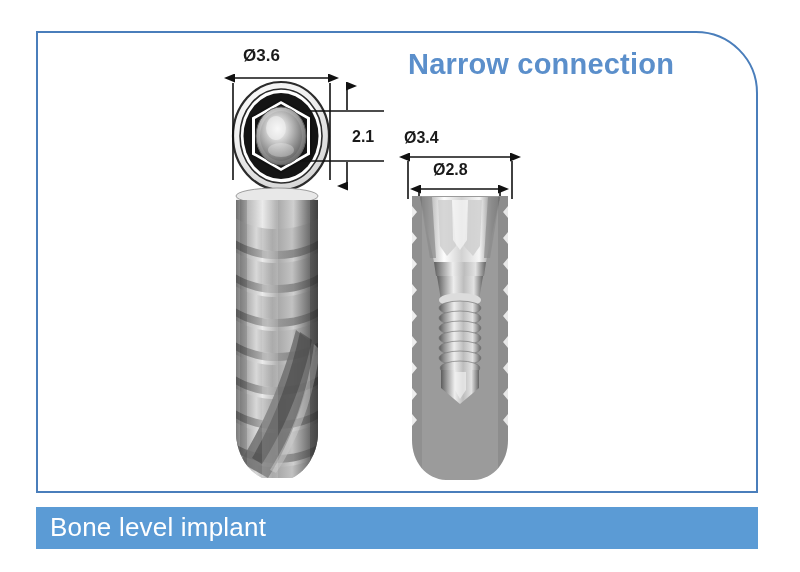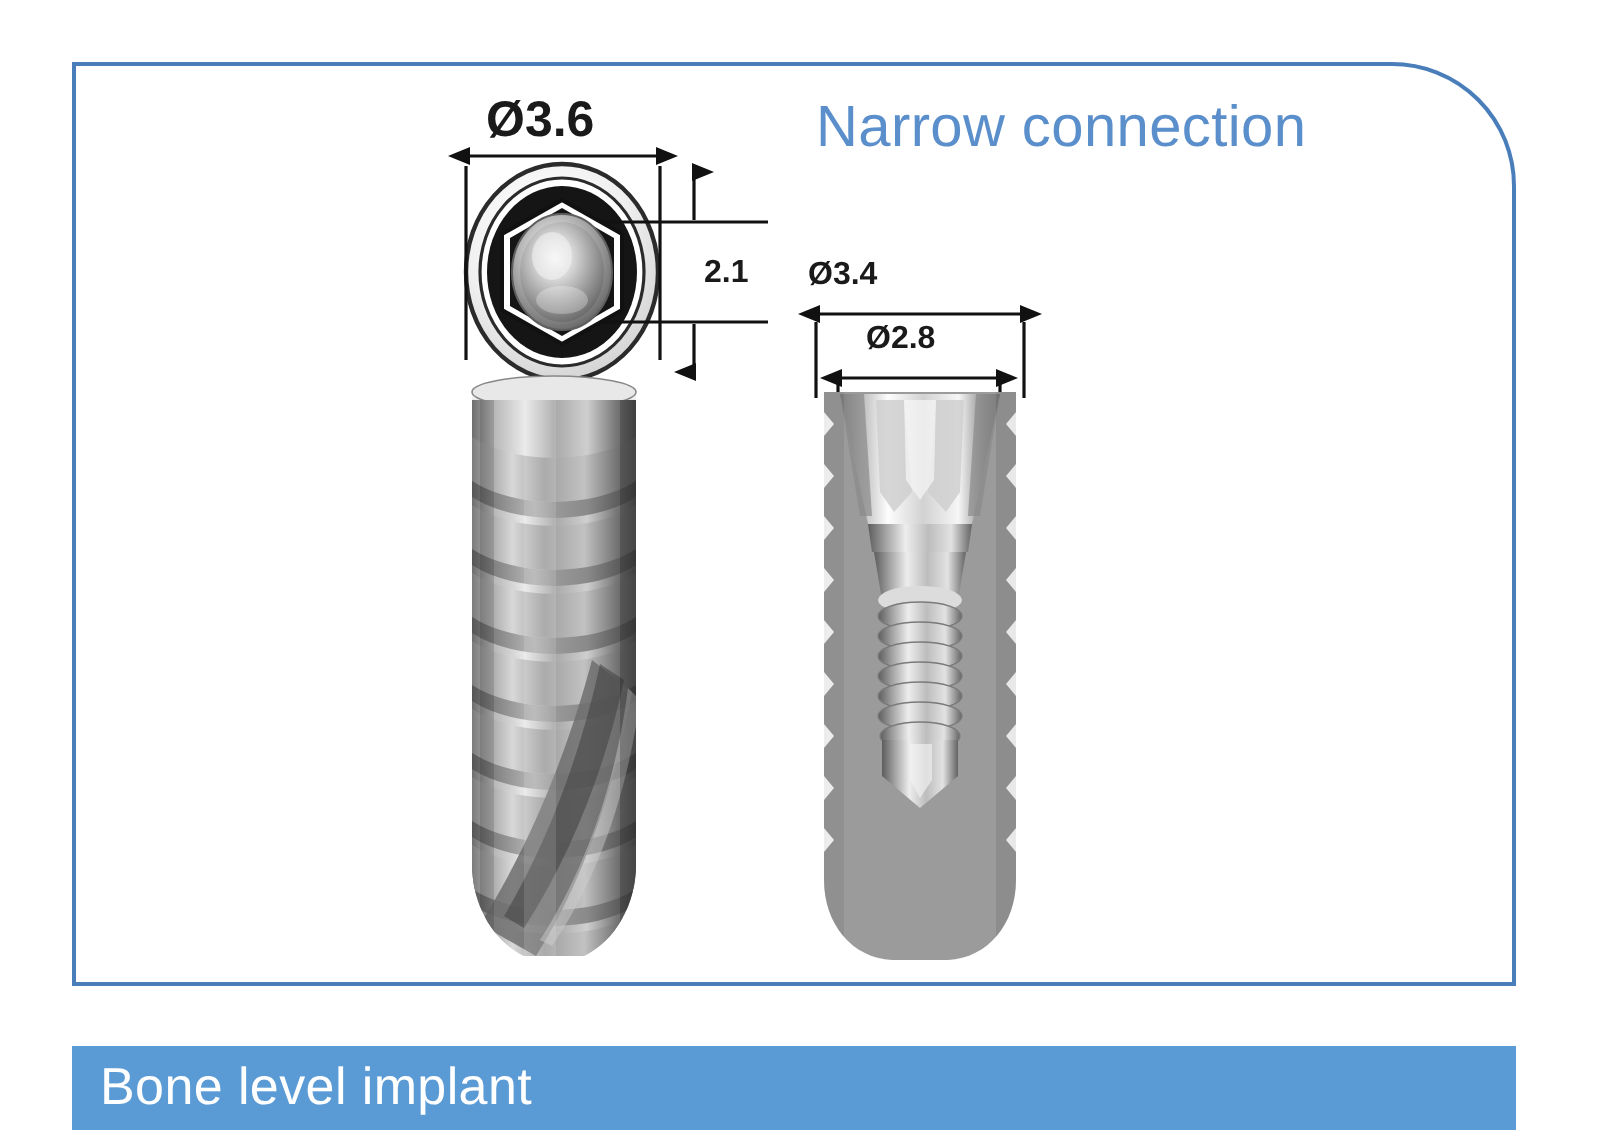--- a/index.html
+++ b/index.html
@@ -32,49 +32,48 @@
   }
   
   .footer-bar {
     position: absolute;
     left: 36px;
     top: 507px;
     width: 722px;
     height: 42px;
     background: #5b9bd5;
     box-sizing: border-box;
-    margin-top: 16px;
   }
   .footer-label {
     position: absolute;
     left: 14px;
     top: 50%;
     transform: translateY(-52%);
     color: #ffffff;
     font-size: 26px;
     font-weight: 400;
     letter-spacing: 0.2px;
     white-space: nowrap;
   }
   
   .heading {
     position: absolute;
     left: 408px;
     top: 48px;
     color: #5b8fcb;
     font-size: 29px;
-    font-weight: 400;
+    font-weight: 700;
     white-space: nowrap;
     letter-spacing: 0.2px;
   }
   
   .dim-label {
     position: absolute;
     color: #1a1a1a;
-    font-size: 25px;
+    font-size: 17px;
     font-weight: 700;
     white-space: nowrap;
   }
   .dim-label.small {
     font-size: 16px;
   }
   #dim-36  { left: 243px; top: 46px; }
   #dim-21  { left: 352px; top: 128px; }
   #dim-34  { left: 404px; top: 129px; }
   #dim-28  { left: 433px; top: 161px; }

